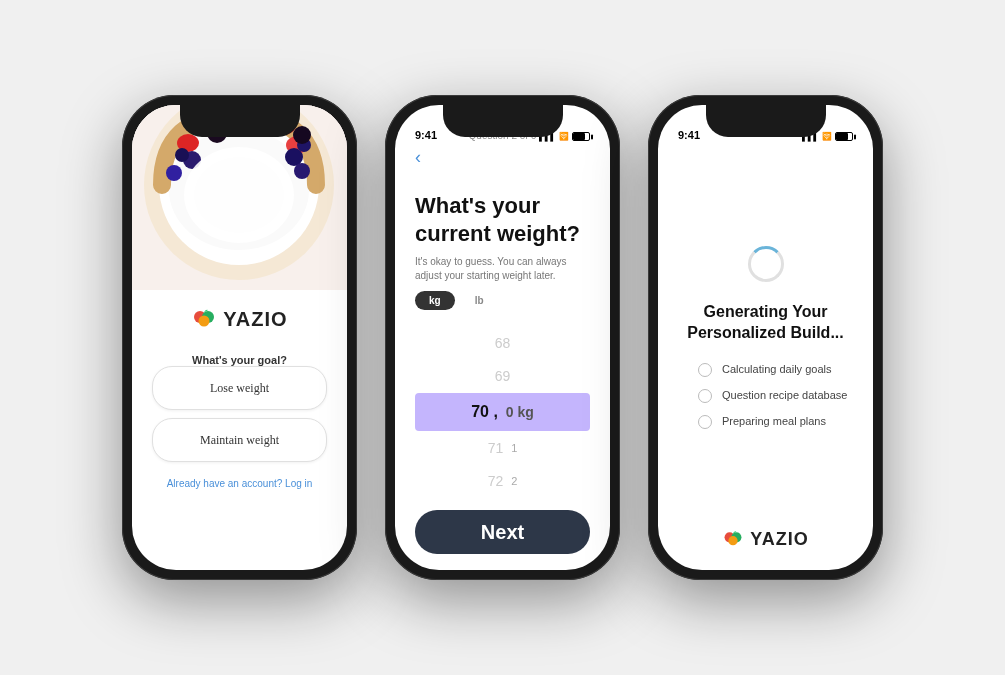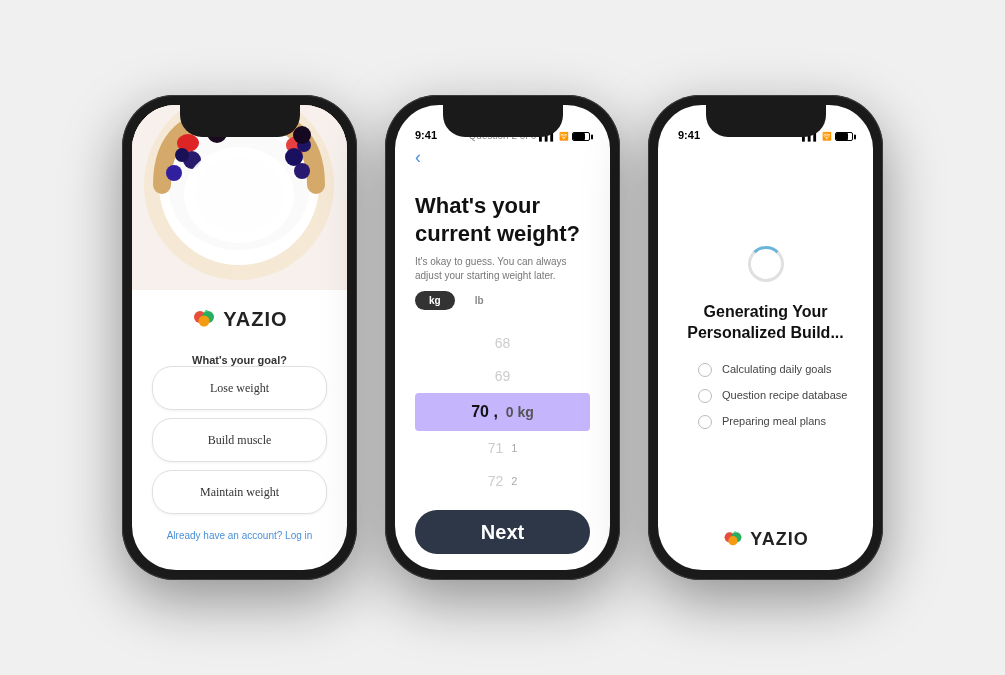--- a/index.html
+++ b/index.html
@@ -378,21 +378,20 @@
               <circle cx="13" cy="15" r="5.5" fill="#f39c12"></circle>
 
               <path d="M13 6 Q15 3 17 4 Q15 6 13 6Z" fill="#2ecc71"></path>
             </svg>
             <span class="yazio-text">YAZIO</span>
           </div>
 
           <div class="goal-label">What's your goal?</div>
 
           <button class="goal-btn">Lose weight</button>
-          <button class="goal-btn">Build muscle</button>
           <button class="goal-btn">Maintain weight</button>
 
           <div class="account-text">
             <span>Already have an account?</span>
             <span style="color:#4a90d9; cursor:pointer;">Log in</span>
           </div>
         </div>
       </div>
     </div>
   </div>

